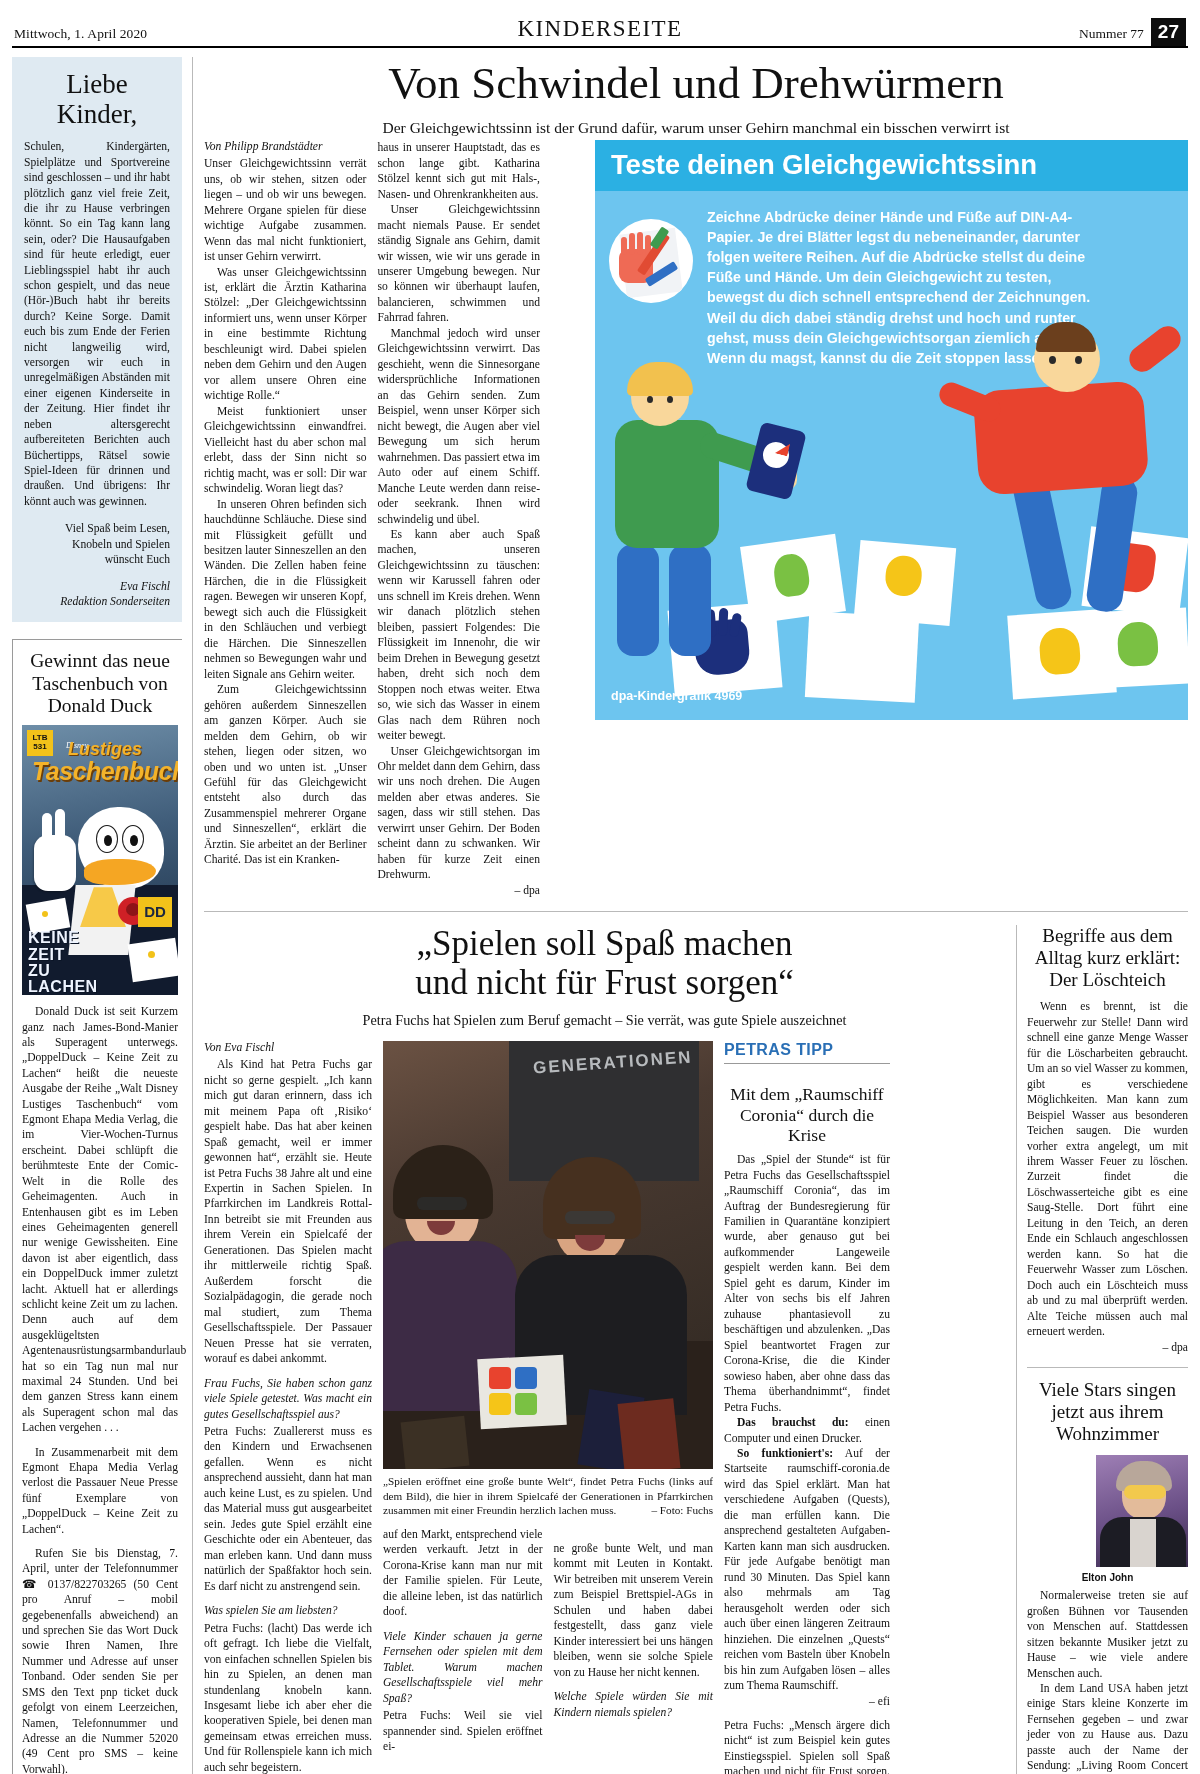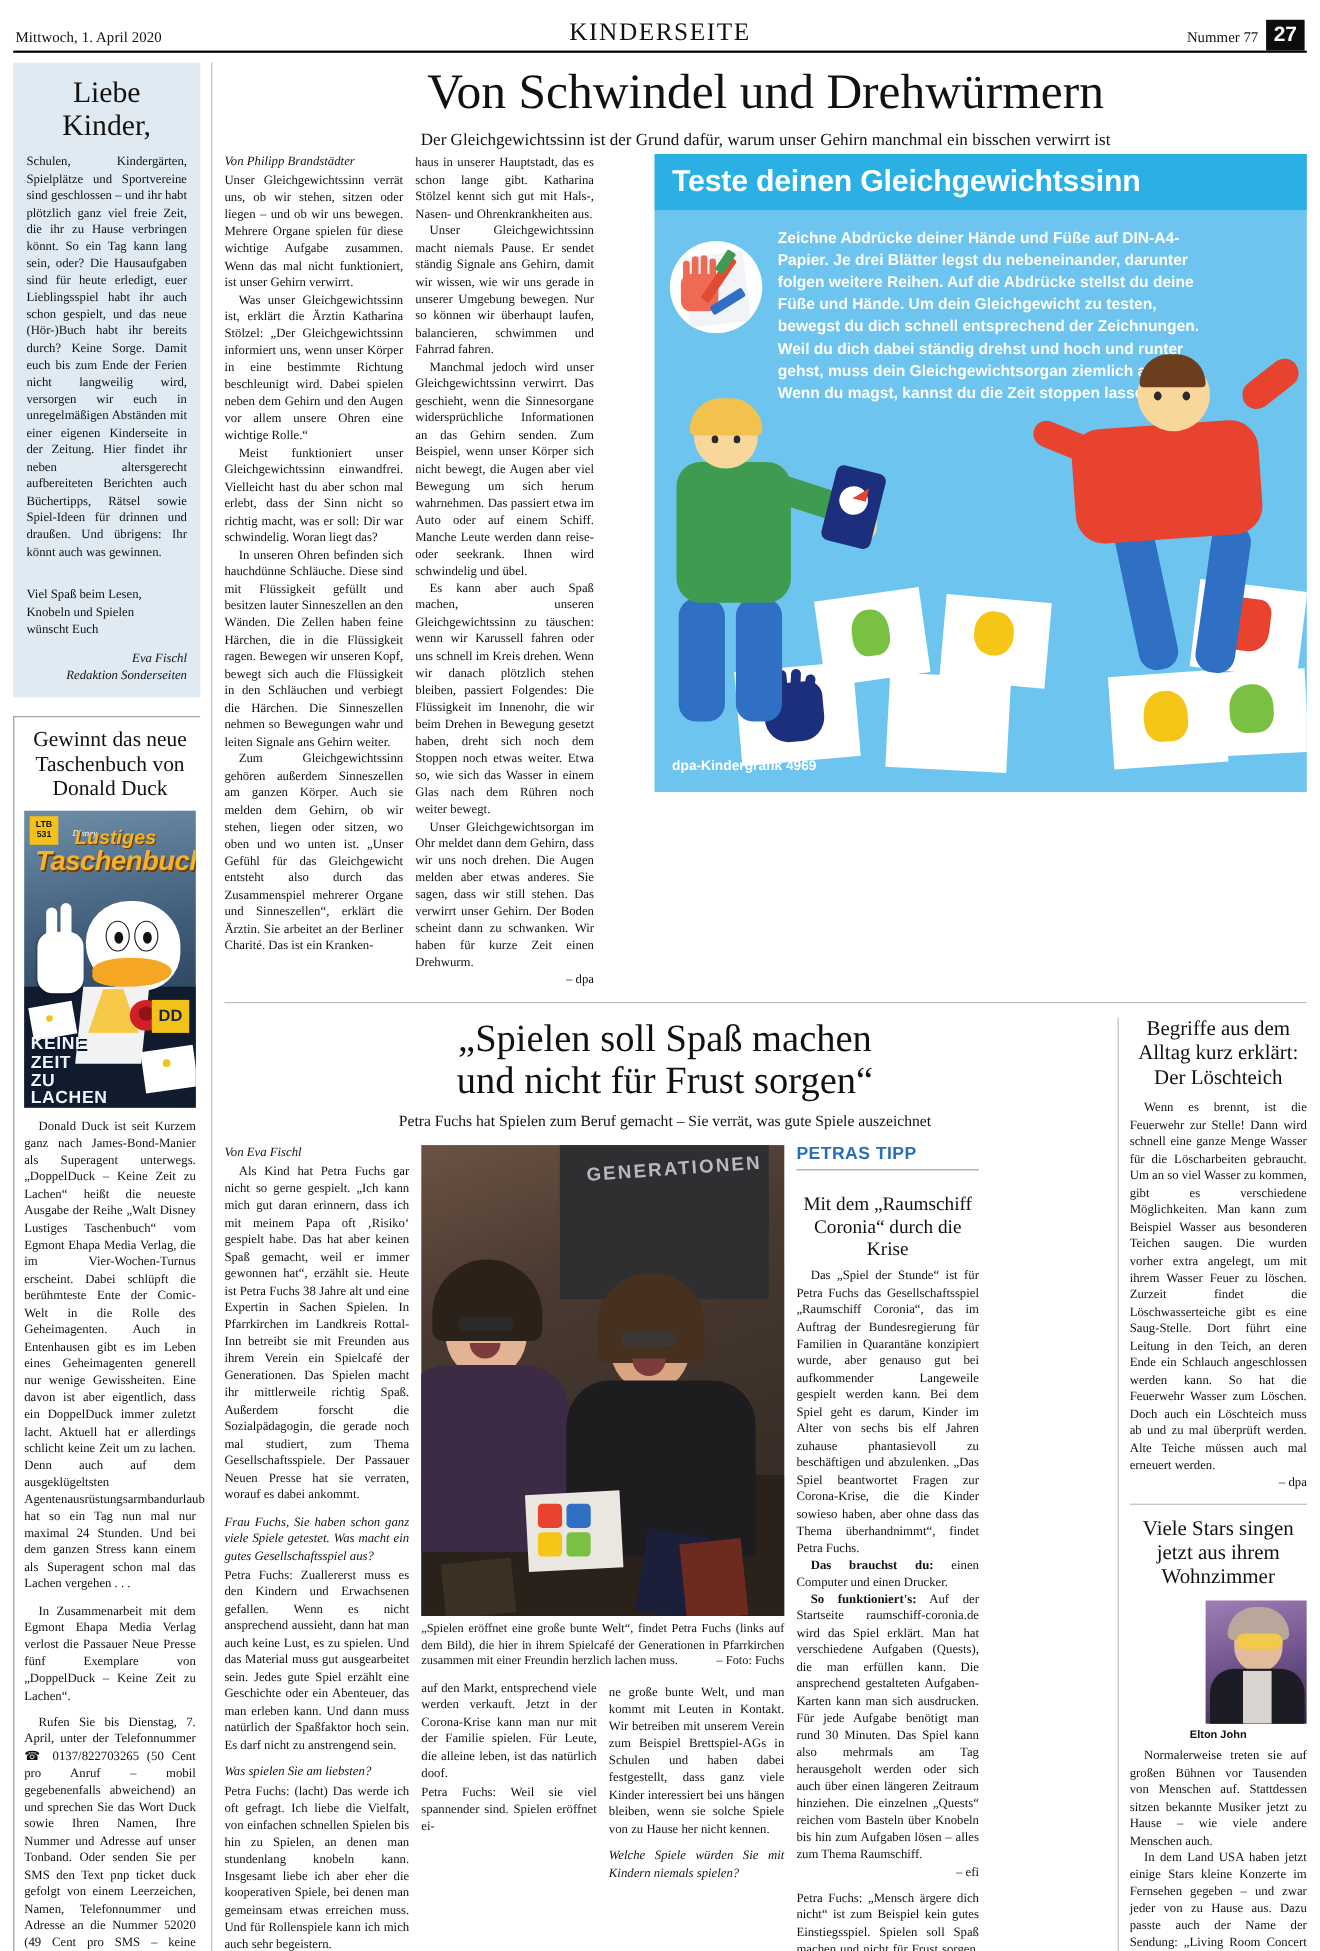--- a/index.html
+++ b/index.html
@@ -29,21 +29,21 @@
   .body-wrap { display:flex; gap:0; margin-top:9px; }
   .col-left { width:180px; flex:0 0 180px; padding-right:10px; }
   .col-main { flex:1 1 auto; padding-left:11px; border-left:1px solid #b9b9b9; }
 
   
   .edit-box { background:#dfeaf2; padding:11px 12px 12px 12px; }
   .edit-title { font-size:27px; text-align:center; line-height:1.1; margin:2px 0 10px 0;
                 font-family:"Liberation Serif", serif; }
   .edit-p { font-size:11.6px; line-height:1.33; text-align:justify; text-align-last:left;
             hyphens:auto; margin:0; }
-  .edit-sign { font-size:11.6px; line-height:1.34; margin-top:24px; }
+  .edit-sign { font-size:11.6px; line-height:1.34; text-align:right; margin-top:12px; }
   .edit-sign-it { font-style:italic; font-size:11.6px; line-height:1.34; text-align:right; margin-top:11px; }
 
   .prize-box { margin-top:17px; border-top:1px solid #9a9a9a; border-left:1px solid #9a9a9a;
                padding:10px 4px 4px 9px; }
   .prize-title { font-size:19.5px; text-align:center; line-height:1.17; margin-bottom:7px; }
   .ltb-cover { width:100%; height:270px; position:relative; overflow:hidden;
                background:linear-gradient(170deg,#6e8ea8 0%,#3f5c79 42%,#16283d 100%); }
   .prize-p { font-size:11.6px; line-height:1.33; text-align:justify; margin:9px 0 0 0; hyphens:auto; }
   .prize-p + .prize-p { text-indent:13px; }
 
@@ -359,24 +359,25 @@
                 <div style="position:absolute;left:20px;top:378px;width:64px;height:50px;background:#3b3024;transform:rotate(-6deg);"></div>
               </div>
               <p class="cap">
                 <span>„Spielen eröffnet eine große bunte Welt“, findet Petra Fuchs (links auf dem Bild), die hier in ihrem Spielcafé der Generationen in Pfarrkirchen zusammen mit einer Freundin herzlich lachen muss.</span>
                 <span style="float:right">– Foto: Fuchs</span>
               </p>
 
               <div class="bottom-row">
                 <div class="s2-c">
                   <p class="a" style="margin-top:0">auf den Markt, entsprechend viele werden verkauft. Jetzt in der Corona-Krise kann man nur mit der Familie spielen. Für Leute, die alleine leben, ist das natürlich doof.</p>
+                  <p class="q">Viele Kinder schauen ja gerne Fernsehen oder spielen mit dem Tablet. Warum machen Gesellschaftsspiele viel mehr Spaß?</p>
                   <p class="a">Petra Fuchs: Weil sie viel spannender sind. Spielen eröffnet ei-</p>
                 </div>
                 <div class="s2-c">
-                  <p class="a" style="margin-top:4px">ne große bunte Welt, und man kommt mit Leuten in Kontakt. Wir betreiben mit unserem Verein zum Beispiel Brettspiel-AGs in Schulen und haben dabei festgestellt, dass ganz viele Kinder interessiert bei uns hängen bleiben, wenn sie solche Spiele von zu Hause her nicht kennen.</p>
+                  <p class="a" style="margin-top:14px">ne große bunte Welt, und man kommt mit Leuten in Kontakt. Wir betreiben mit unserem Verein zum Beispiel Brettspiel-AGs in Schulen und haben dabei festgestellt, dass ganz viele Kinder interessiert bei uns hängen bleiben, wenn sie solche Spiele von zu Hause her nicht kennen.</p>
                   <p class="q">Welche Spiele würden Sie mit Kindern niemals spielen?</p>
                 </div>
               </div>
             </div>
 
             <div class="s2-c" style="flex:0 0 166px">
               <div class="tipp-kicker">PETRAS TIPP</div>
               <div class="tipp-h">Mit dem „Raumschiff Coronia“ durch die Krise</div>
               <p class="art" style="text-indent:13px">Das „Spiel der Stunde“ ist für Petra Fuchs das Gesellschaftsspiel „Raumschiff Coronia“, das im Auftrag der Bundesregierung für Familien in Quarantäne konzipiert wurde, aber genauso gut bei aufkommender Langeweile gespielt werden kann. Bei dem Spiel geht es darum, Kinder im Alter von sechs bis elf Jahren zuhause phantasievoll zu beschäftigen und abzulenken. „Das Spiel beantwortet Fragen zur Corona-Krise, die die Kinder sowieso haben, aber ohne dass das Thema überhandnimmt“, findet Petra Fuchs.</p>
               <p class="art"><b>Das brauchst du:</b><span> einen Computer und einen Drucker.</span></p>

